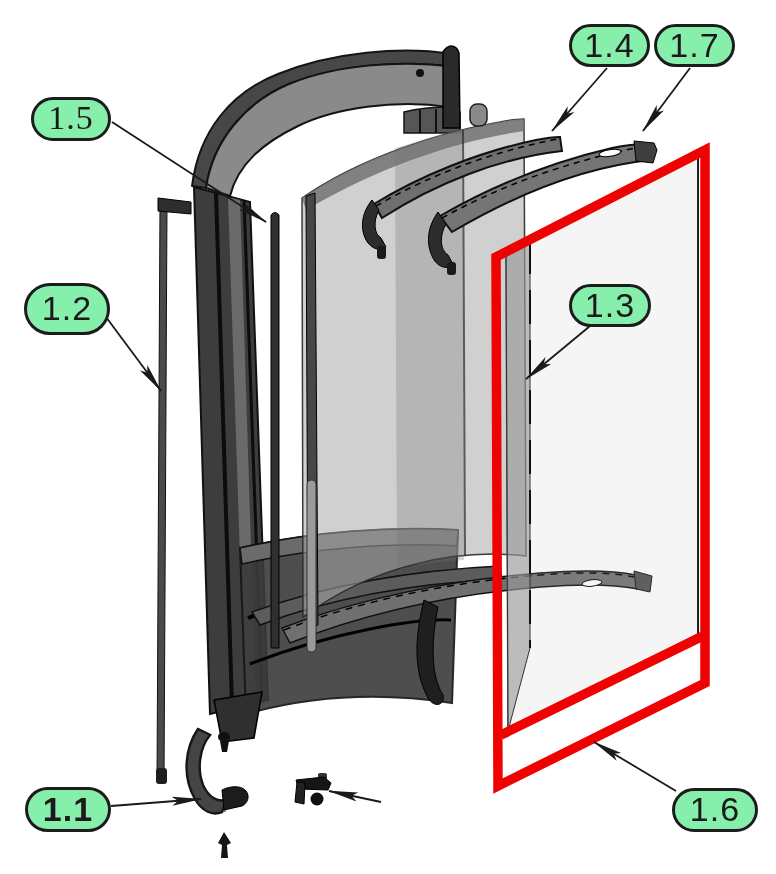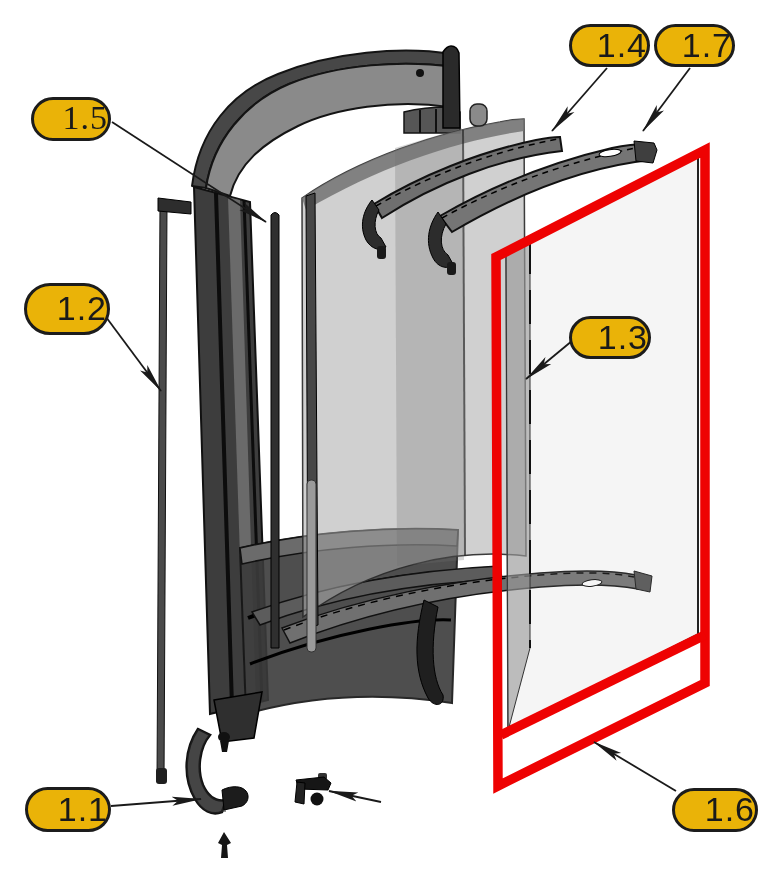--- a/index.html
+++ b/index.html
@@ -1,20 +1,20 @@
 <!DOCTYPE html>
 <html><head>
 <meta charset="utf-8">
 <style>
   html,body{margin:0;padding:0;background:#fff;}
   #stage{position:relative;width:776px;height:874px;background:#fff;overflow:hidden;
          font-family:"Liberation Sans",sans-serif;}
   #art{position:absolute;left:0;top:0;}
-  .callout{position:absolute;display:flex;align-items:center;justify-content:flex-end;
-           background:#eab308;border:3px solid #1c1c1c;border-radius:999px;
+  .callout{position:absolute;display:flex;align-items:center;justify-content:center;
+           background:#86efac;border:3px solid #1c1c1c;border-radius:999px;
            box-sizing:border-box;z-index:5;}
   .callout span{font-size:34px;color:#1a1a1a;letter-spacing:1px;line-height:1;
                 transform:translateY(-1px);}
 </style>
 </head>
 <body>
 
 <div id="stage">
 
   <svg id="art" width="776" height="874" viewBox="0 0 776 874">
@@ -139,27 +139,27 @@
       <path d="M106,317 L161,391" marker-end="url(#arr)"></path>
       <path d="M111,806 L201,799" marker-end="url(#arr)"></path>
       <path d="M381,802 L329,791" marker-end="url(#arr)"></path>
       <path d="M676,791 L594,742" marker-end="url(#arr)"></path>
       <path d="M590,326 L526,379" marker-end="url(#arr)"></path>
       <path d="M607,68 L552,131" marker-end="url(#arr)"></path>
       <path d="M690,68 L643,131" marker-end="url(#arr)"></path>
     </g>
   </svg>
 
-  <div class="callout" style="left:25px;top:787px;width:86px;height:45px;">
+  <div class="callout" style="left:25px;top:787px;width:86px;height:45px;font-weight:bold;">
     <span>1.1</span>
   </div>
   <div class="callout" style="left:24px;top:283px;width:86px;height:52px;">
     <span>1.2</span>
   </div>
-  <div class="callout" style="left:569px;top:284px;width:82px;height:43px;margin-top:32px;">
+  <div class="callout" style="left:569px;top:284px;width:82px;height:43px;">
     <span>1.3</span>
   </div>
   <div class="callout" style="left:569px;top:24px;width:81px;height:43px;">
     <span>1.4</span>
   </div>
   <div class="callout" style="left:31px;top:97px;width:80px;height:44px;font-family:Liberation Serif, serif;">
     <span>1.5</span>
   </div>
   <div class="callout" style="left:672px;top:788px;width:86px;height:44px;">
     <span>1.6</span>

